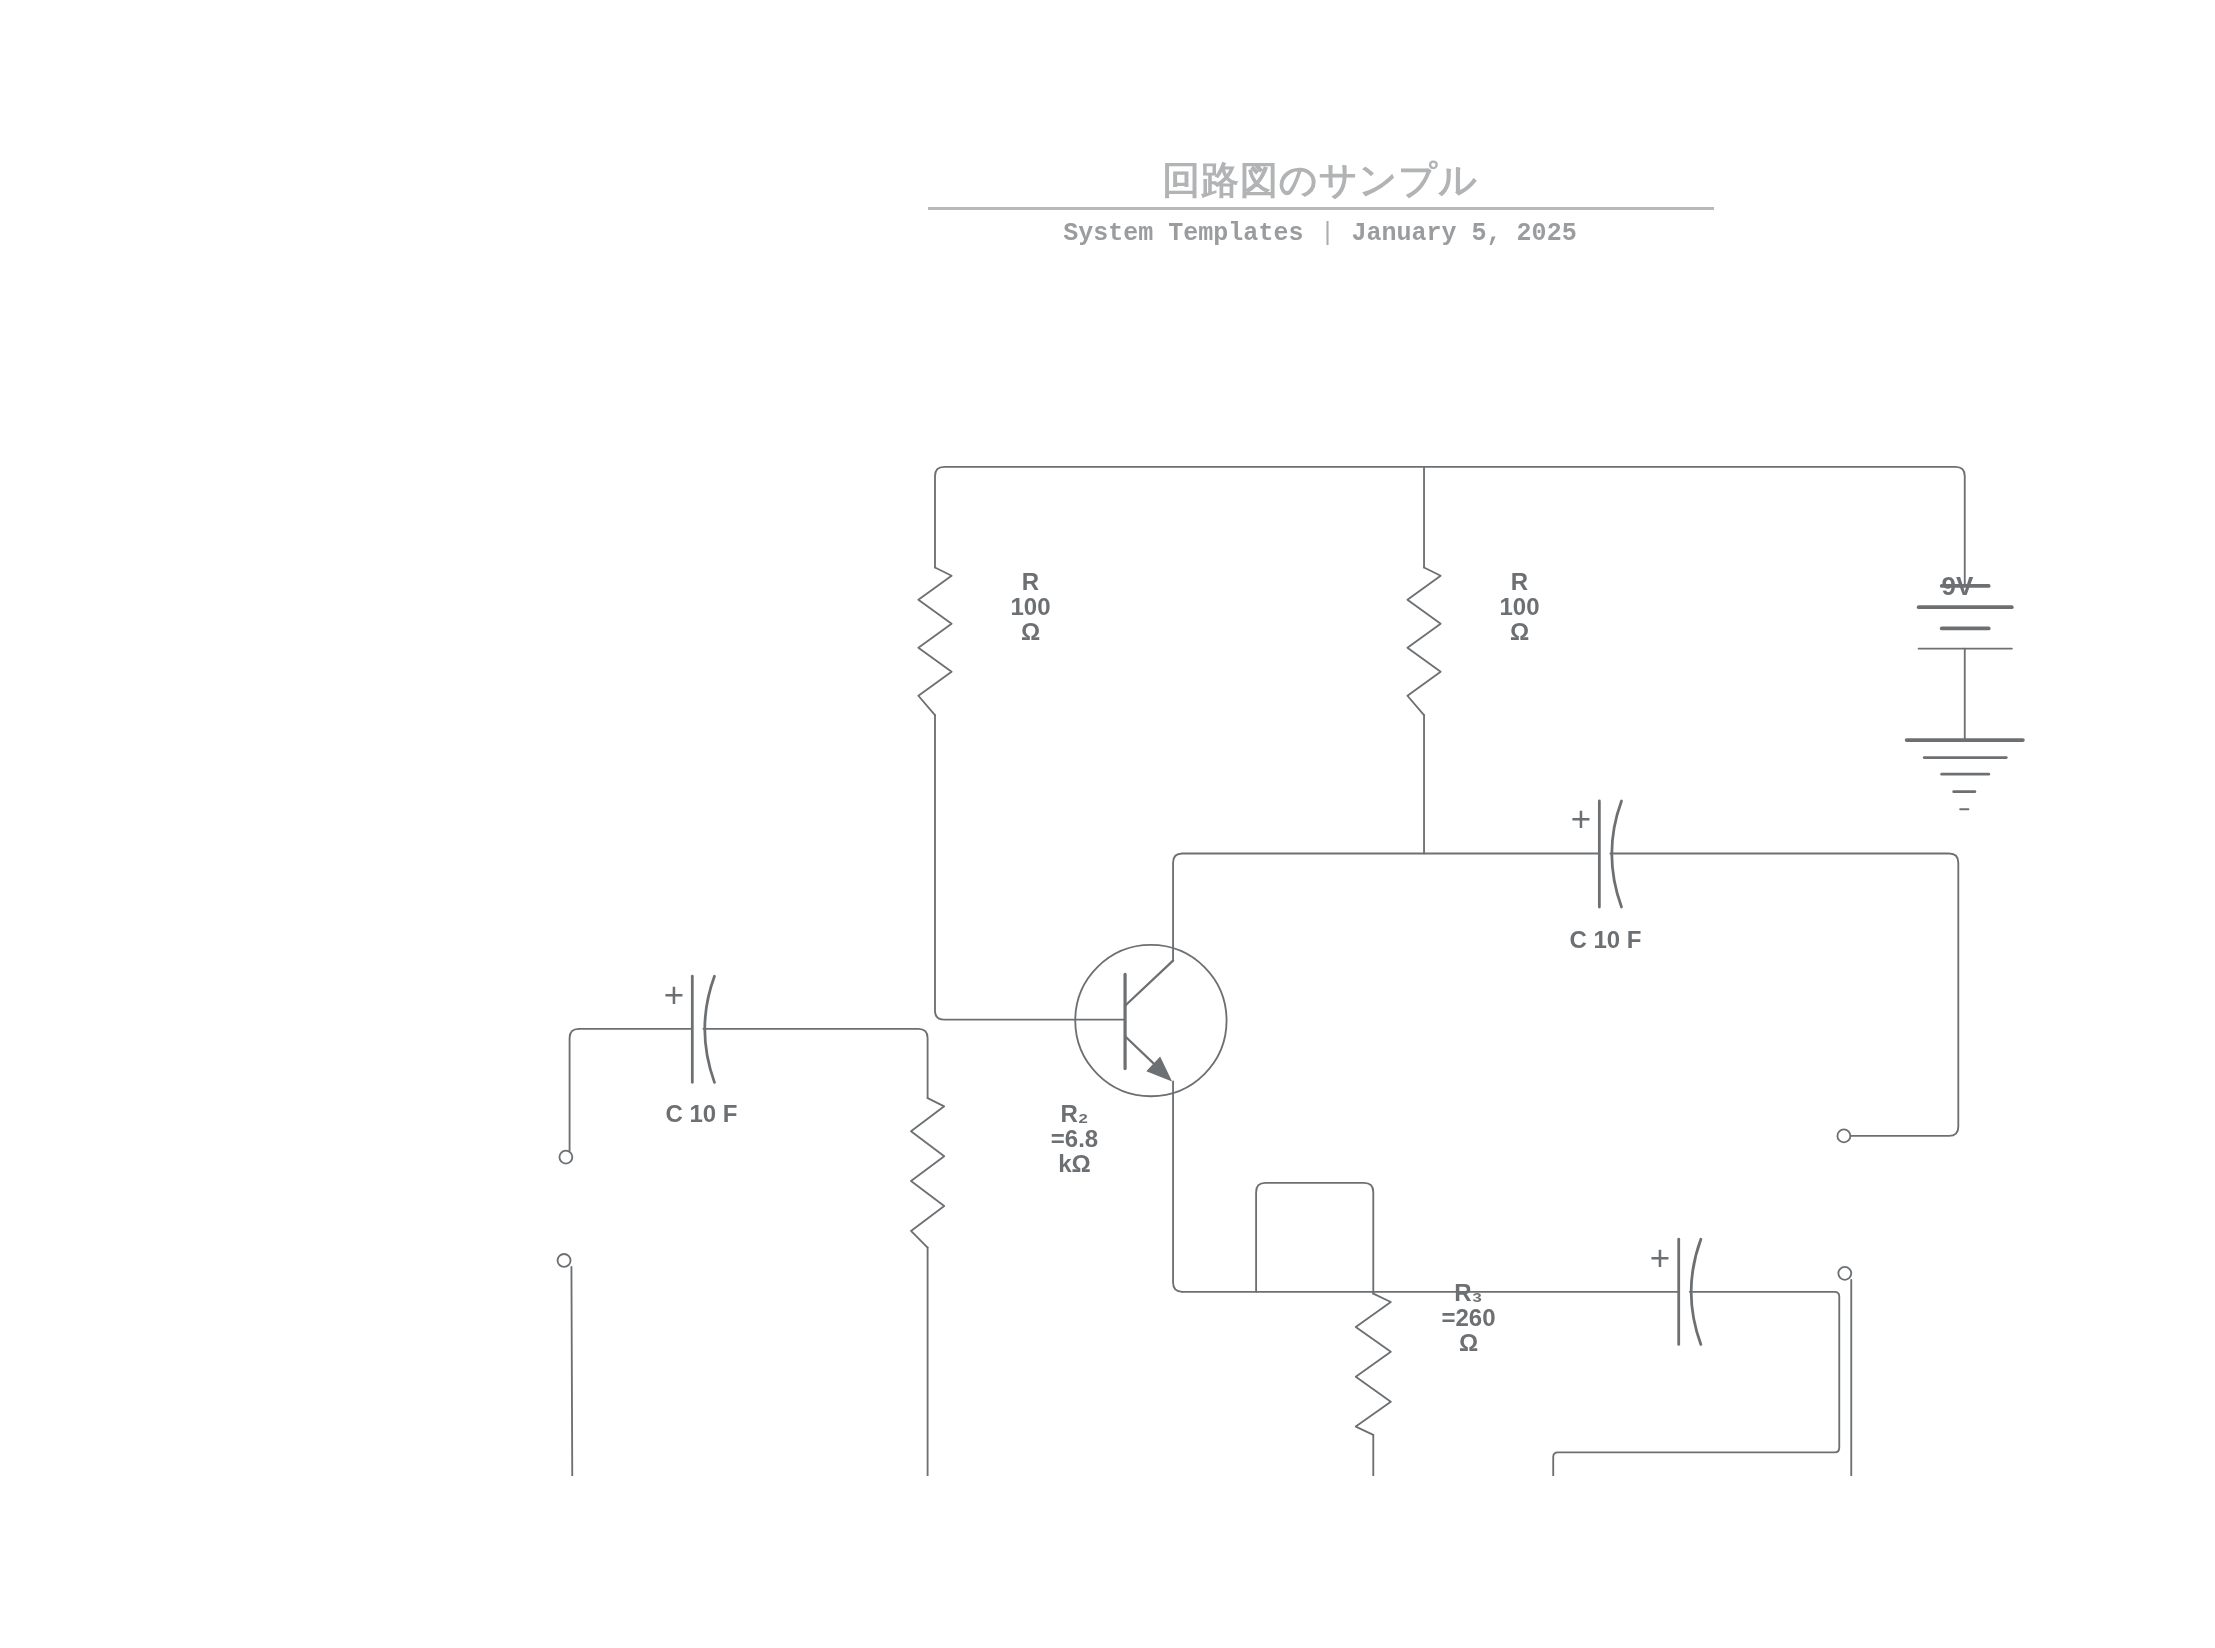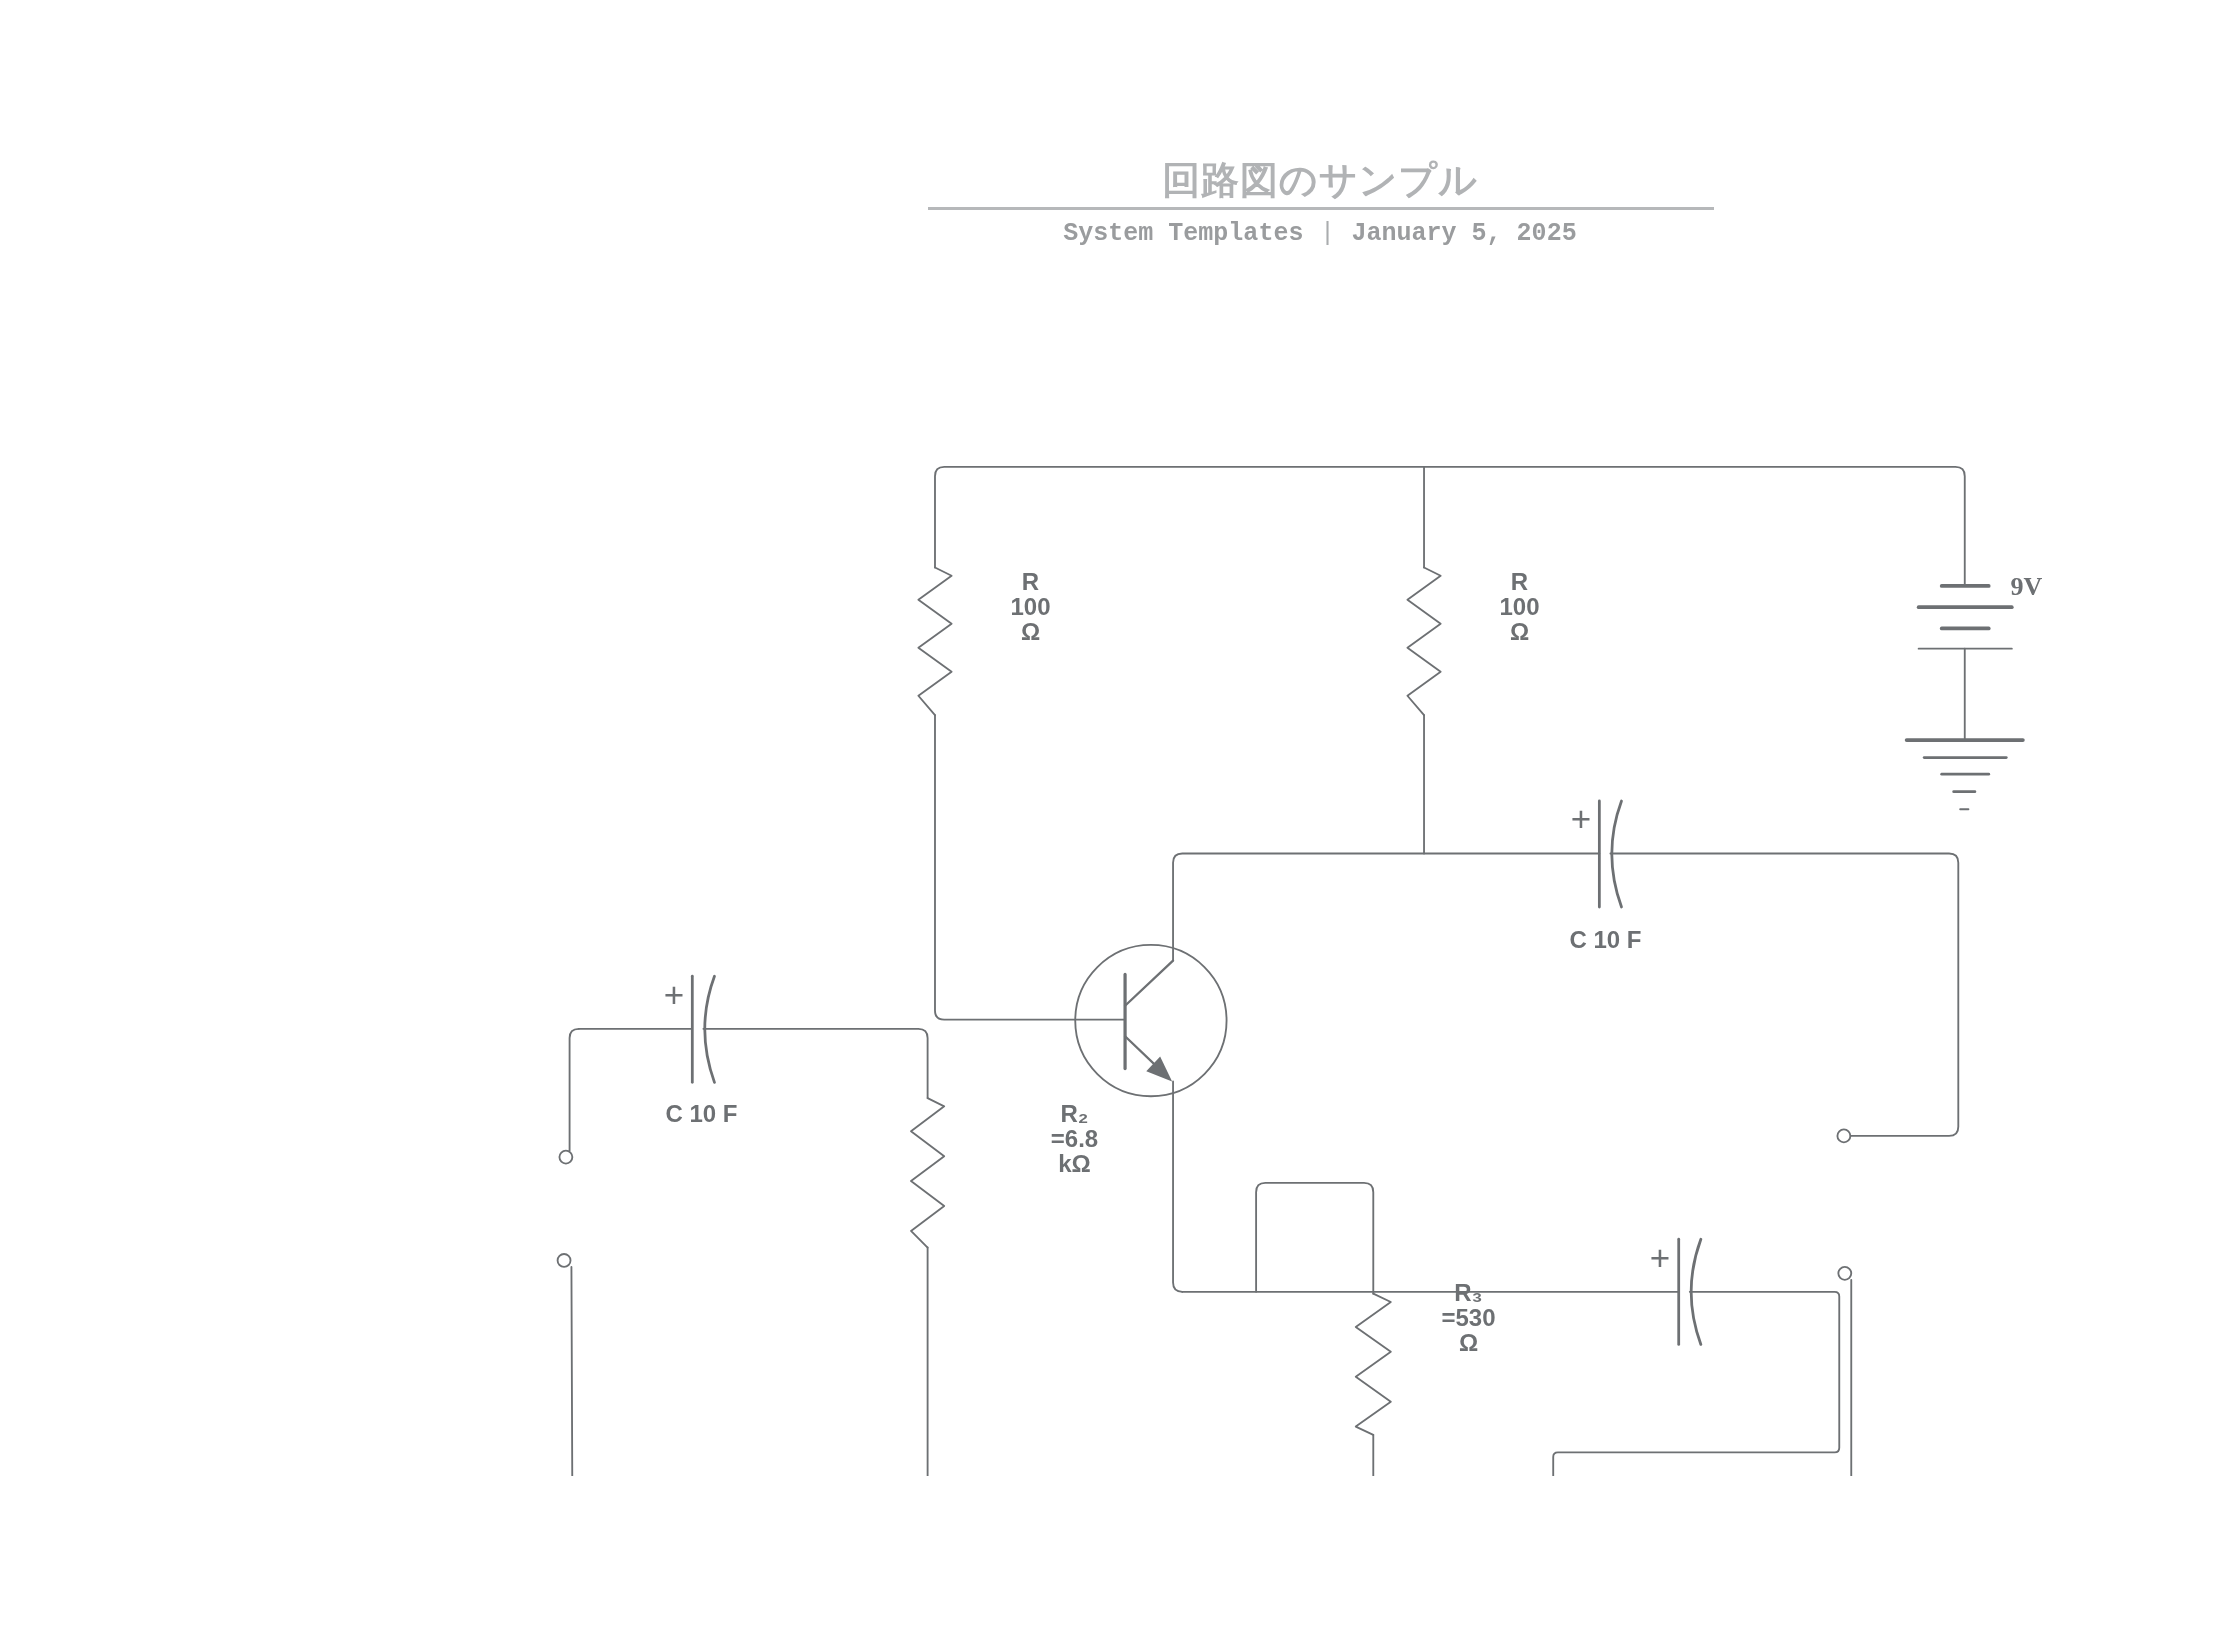--- a/index.html
+++ b/index.html
@@ -142,28 +142,28 @@
     </g>
     <circle cx="1999" cy="1380" r="7" fill="#ffffff"></circle>
   </svg>
 
   <div class="lbl" style="left:952px; top:569px;">R
 100
 Ω</div>
   <div class="lbl" style="left:1441px; top:569px;">R
 100
 Ω</div>
-  <div class="lbl lbl-9v" style="left:1997px; top:574px;font-family:Liberation Serif, serif;">9V</div>
+  <div class="lbl lbl-9v" style="left:1928px; top:574px;">9V</div>
   <div class="lbl" style="left:1527px; top:927px;">C 10 F</div>
   <div class="lbl" style="left:623px; top:1101px;">C 10 F</div>
   <div class="lbl" style="left:996px; top:1101px;">R₂
 =6.8
 kΩ</div>
   <div class="lbl" style="left:1390px; top:1280px;">R₃
-=530
+=260
 Ω</div>
 
   <div class="plus" style="left:651px; top:976px;">+</div>
   <div class="plus" style="left:1558px; top:800px;">+</div>
   <div class="plus" style="left:1637px; top:1239px;">+</div>
 
 </div>
 
 
 </body></html>

